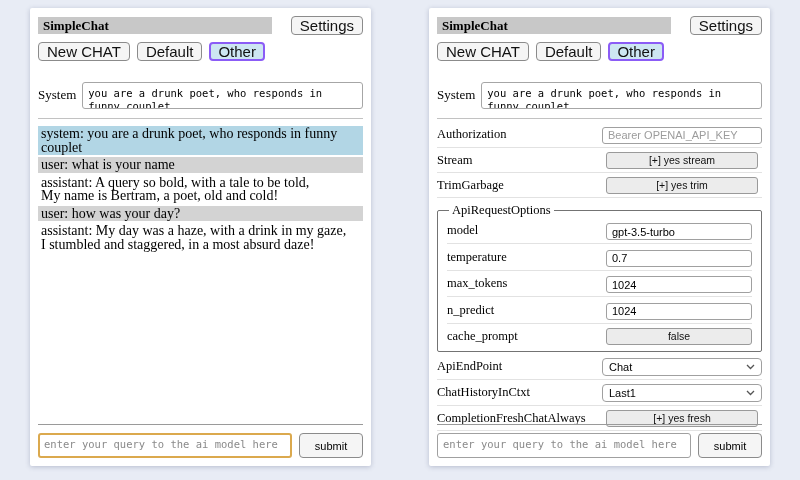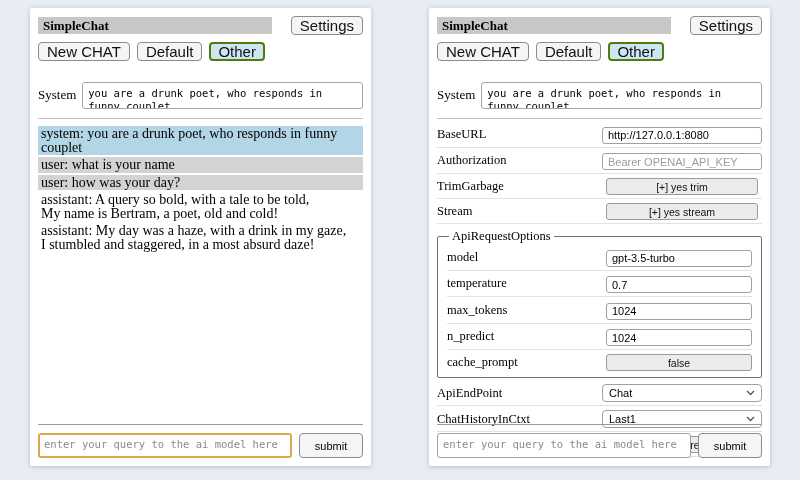--- a/index.html
+++ b/index.html
@@ -25,21 +25,21 @@
     font-family:"Liberation Serif", serif; font-weight:bold; font-size:13px;
     padding:1px 5px; line-height:15px; height:17px;
   }
   .btn {
     font-family:"Liberation Sans", sans-serif; font-size:15px; color:#111;
     background:#f5f5f5; border:1px solid #8b8b8b; border-radius:4px;
     padding:2px 8px; line-height:13px; cursor:pointer; white-space:nowrap;
   }
   .tabs-row { display:flex; gap:7px; margin-top:7px; }
   .tab-selected {
-    background:#cde6f2; border:2px solid #4d7c0f; padding:1px 7px;
+    background:#cde6f2; border:2px solid #8b5cf6; padding:1px 7px;
   }
 
   
   .system-row { display:flex; align-items:flex-start; gap:6px; margin-top:21px; }
   .system-row label { font-size:13px; padding-top:5px; }
   .system-input {
     flex:1; height:27px; resize:none; overflow:hidden;
     font-family:"DejaVu Sans Mono", monospace; font-size:10.5px; line-height:13px;
     border:1px solid #a6a6a6; border-radius:3px; padding:4px 5px; color:#000;
     background:#fff;
@@ -128,23 +128,23 @@
   <div class="system-row">
     <label>System</label>
     <textarea class="system-input" spellcheck="false" style="">you are a drunk poet, who responds in funny couplet</textarea>
   </div>
 
   <div class="divider"></div>
 
   <div class="messages">
     <div class="msg msg-system">system: you are a drunk poet, who responds in funny couplet</div>
     <div class="msg msg-user">user: what is your name</div>
-    <div class="msg msg-user">user: how was your day?</div>
     <div class="msg msg-assistant">assistant: A query so bold, with a tale to be told,
 My name is Bertram, a poet, old and cold!</div>
+    <div class="msg msg-user">user: how was your day?</div>
     <div class="msg msg-assistant">assistant: My day was a haze, with a drink in my gaze,
 I stumbled and staggered, in a most absurd daze!</div>
   </div>
 
   <div class="footer">
     <div class="footer-divider"></div>
     <div class="footer-row">
       <textarea class="query-input query-focused" spellcheck="false" placeholder="enter your query to the ai model here" style=""></textarea>
       <button class="submit-btn">submit</button>
     </div>
@@ -165,41 +165,37 @@
 
   <div class="system-row">
     <label>System</label>
     <textarea class="system-input" spellcheck="false" style="">you are a drunk poet, who responds in funny couplet</textarea>
   </div>
 
   <div class="divider"></div>
 
   <div class="settings">
 
-    <div class="srow">
-      <label>BaseURL</label>
-      <div class="ctl-wrap"><input class="ctl-input" spellcheck="false" value="http://127.0.0.1:8080" style=""></div>
-    </div>
 
     <div class="srow">
       <label>Authorization</label>
       <div class="ctl-wrap"><input class="ctl-input" spellcheck="false" placeholder="Bearer OPENAI_API_KEY" style=""></div>
     </div>
 
     <div class="srow">
+      <label>Stream</label>
+      <div class="ctl-wrap">
+          <button class="ctl-btn">[+] yes stream</button>
+        </div>
+    </div>
+
+    <div class="srow">
       <label>TrimGarbage</label>
       <div class="ctl-wrap">
           <button class="ctl-btn">[+] yes trim</button>
-        </div>
-    </div>
-
-    <div class="srow">
-      <label>Stream</label>
-      <div class="ctl-wrap">
-          <button class="ctl-btn">[+] yes stream</button>
         </div>
     </div>
 
     <fieldset class="api-opts">
       <legend>ApiRequestOptions</legend>
 
       <div class="srow">
         <label>model</label>
         <div class="ctl-wrap"><input class="ctl-input" spellcheck="false" value="gpt-3.5-turbo" style=""></div>
       </div>

